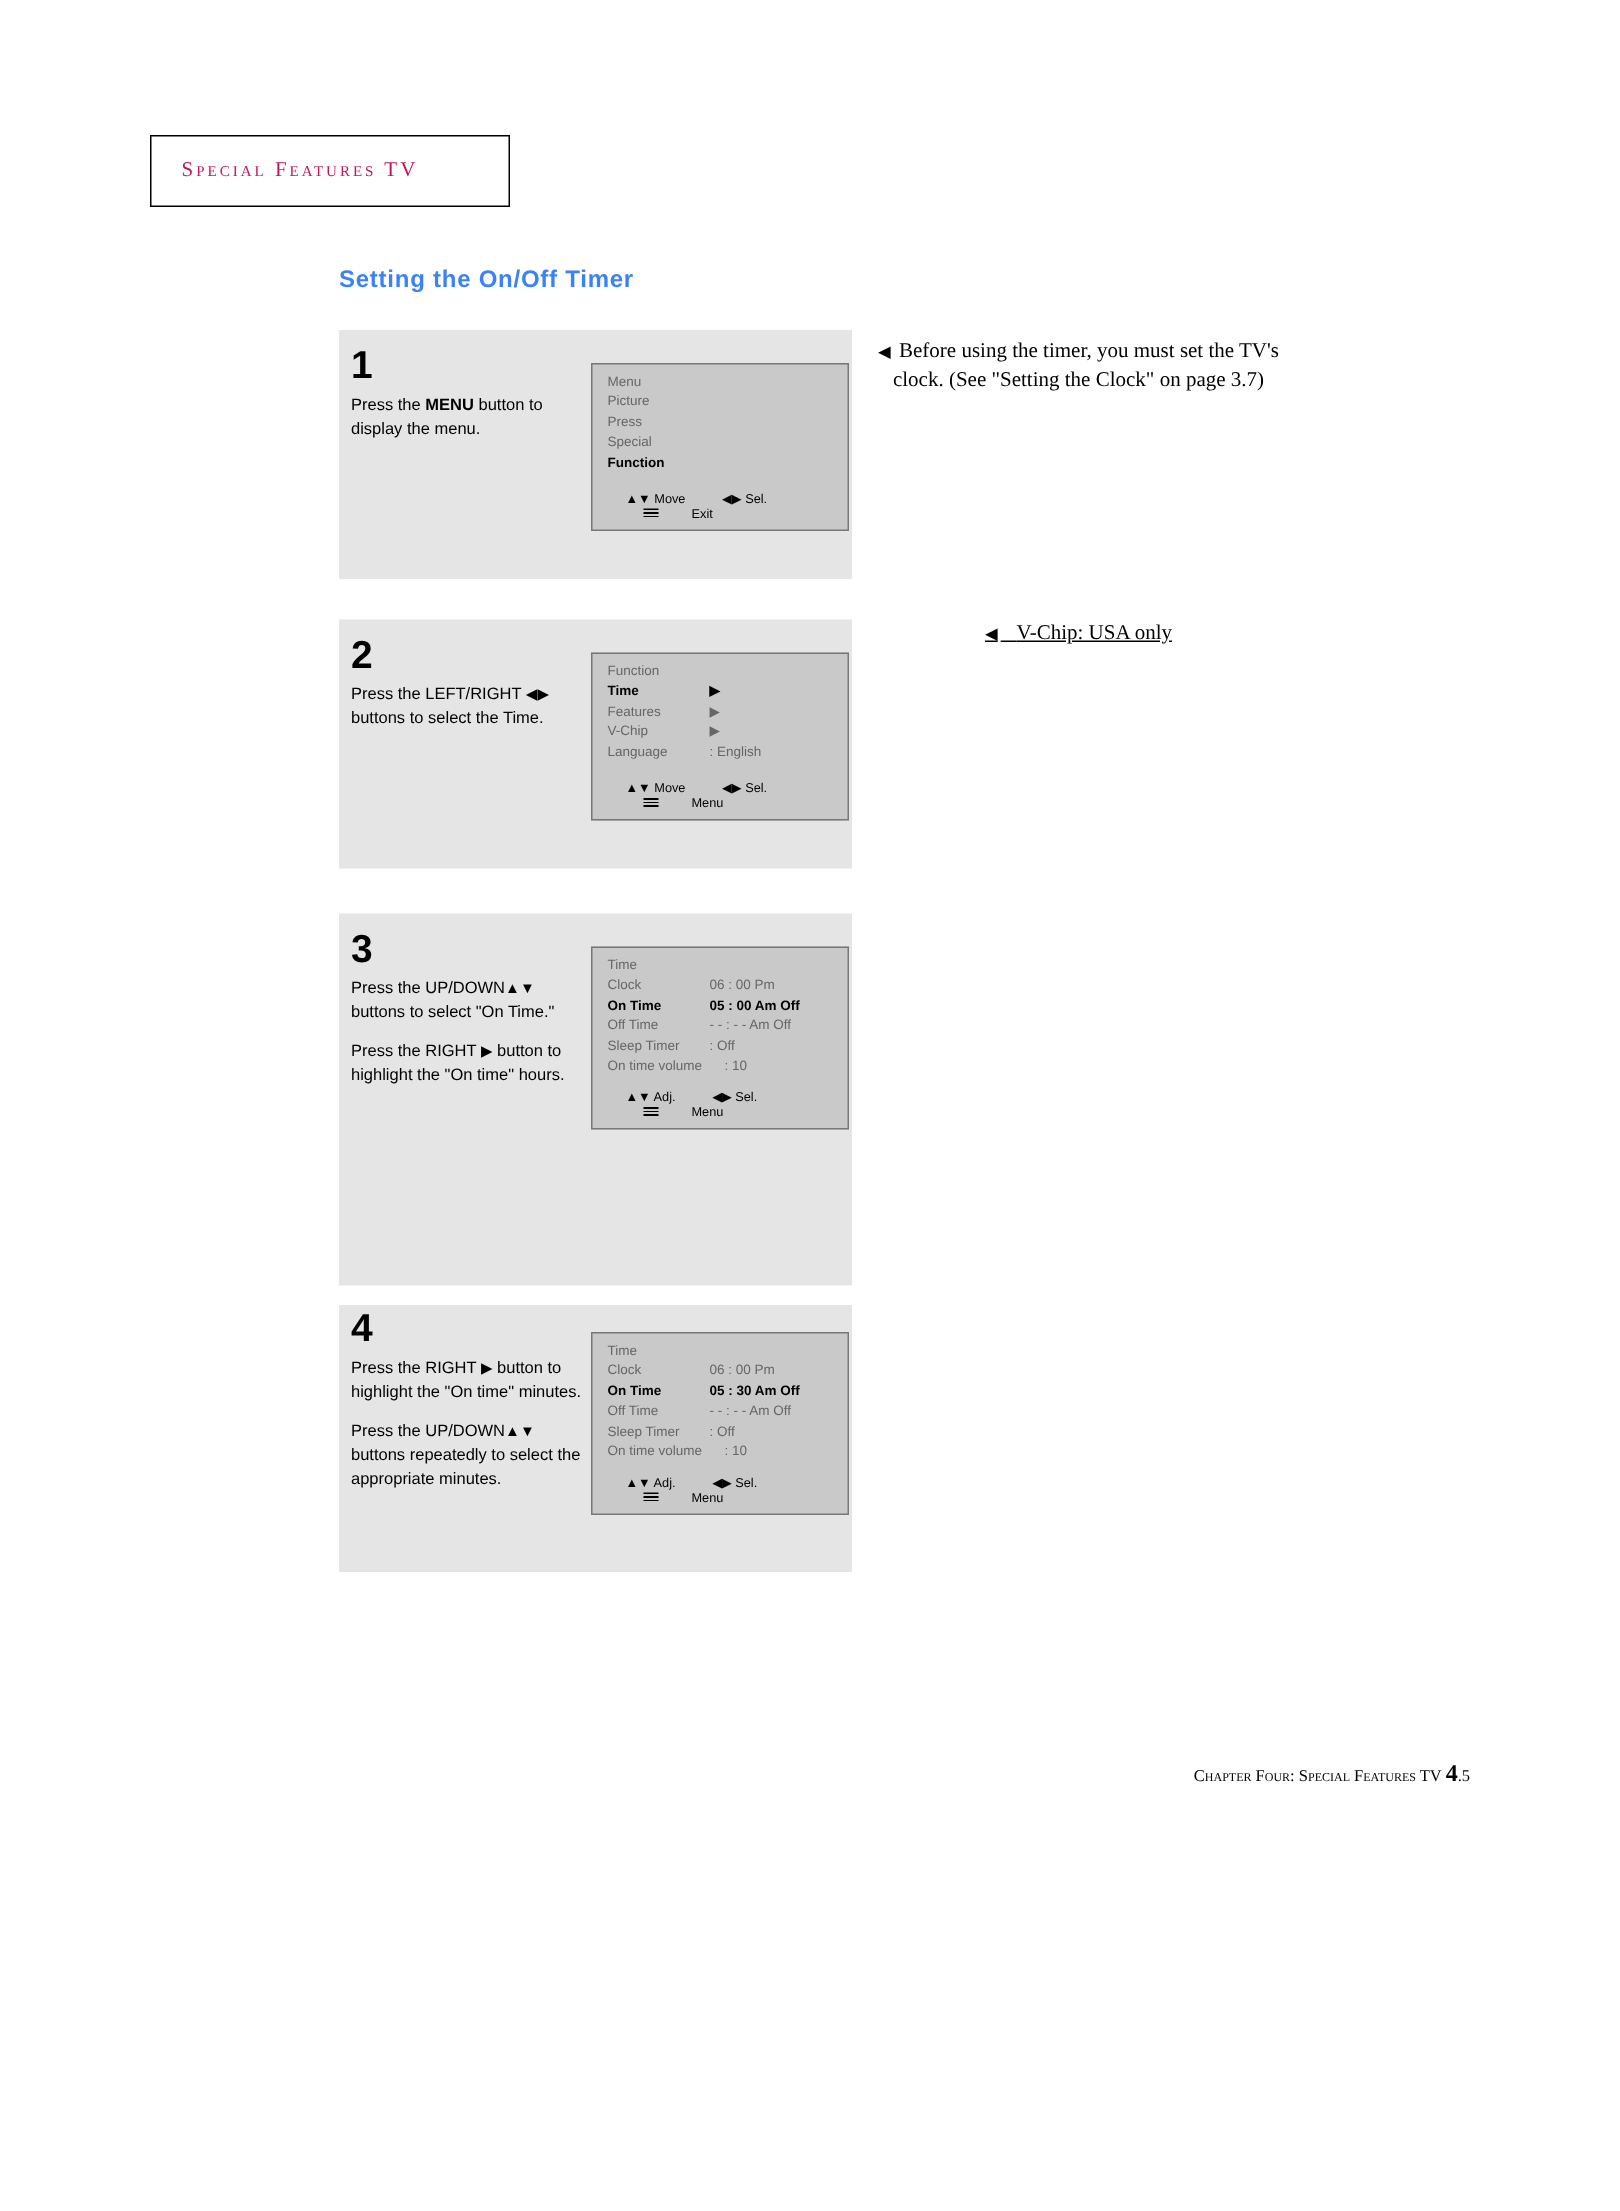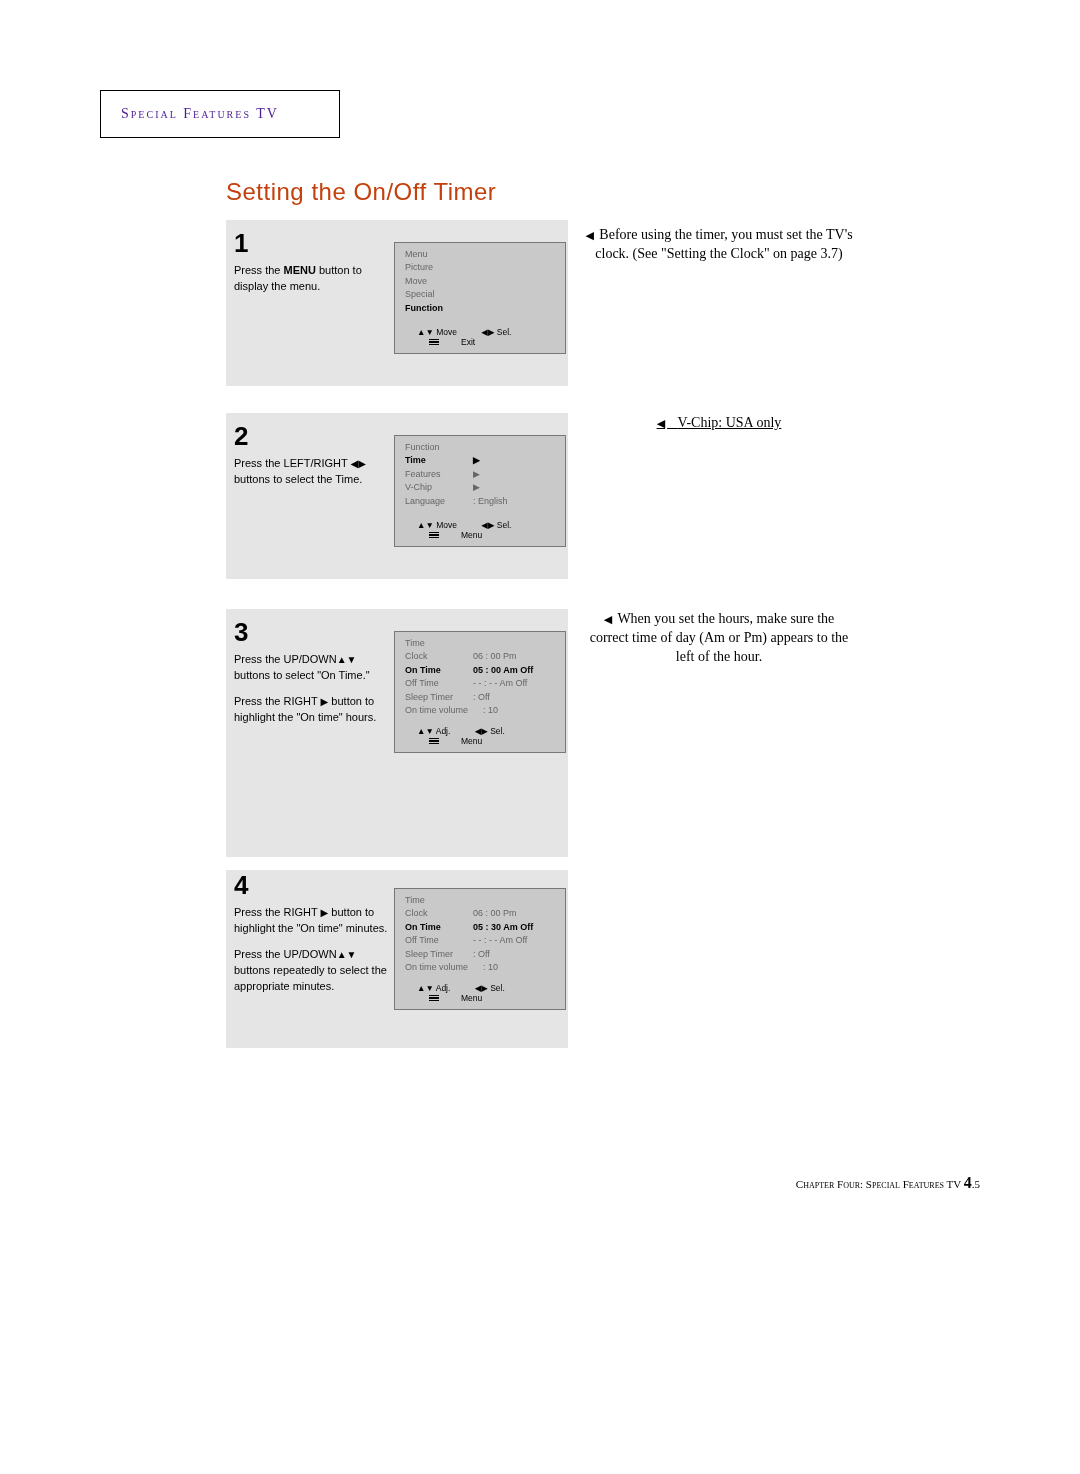--- a/index.html
+++ b/index.html
@@ -12,27 +12,27 @@
   .header-box {
     position: absolute; left: 100px; top: 90px;
     width: 240px; height: 48px;
     border: 1px solid #000;
     display: flex; align-items: center; padding-left: 20px;
   }
   .header-box .label {
     font-family: "Times New Roman", Times, serif;
     font-size: 14px; letter-spacing: 2px;
     font-variant: small-caps;
-    color: #4c1d95;
+    color: #be185d;
   }
 
   .title {
     position: absolute; left: 226px; top: 178px;
     font-family: Arial, Helvetica, sans-serif;
-    font-weight: 400; font-size: 24px; color: #c2410c;
+    font-weight: 700; font-size: 16px; color: #3b82f6;
     letter-spacing: 0.5px;
   }
   .step-left { position: absolute; left: 0; top: 0; width: 160px; }
   .step-left .num { font-family: Arial, Helvetica, sans-serif; font-weight: 900; font-size: 26px; }
   .step-left p { font-family: Arial, Helvetica, sans-serif; font-size: 11px; line-height: 1.45; margin-top: 4px; }
   .step-left .bold { font-weight: 700; }
 
   .gray-panel { position: absolute; left: 0; background: #e5e5e5; }
 
   .osd { position: absolute; left: 168px; top: 22px; width: 172px; }
@@ -86,21 +86,21 @@
 
   <div class="gray-panel" style="left:226px; top:220px; width:342px; height:166px;">
     <div class="step-left" style="left:8px; top:8px;">
       <div class="num">1</div>
       <p><span>Press the </span><span class="bold">MENU</span><span> button to display the menu.</span></p>
     </div>
     <div class="osd">
       <div class="osd-box">
         <div class="osd-title">Menu</div>
         <div class="osd-line">Picture</div>
-        <div class="osd-line">Move</div>
+        <div class="osd-line">Press</div>
         <div class="osd-line">Special</div>
         <div class="osd-line active">Function</div>
         <div class="osd-hint">
           <span>▲▼ Move</span>
           <span>◀▶ Sel.</span>
           <span><span class="menu-icon"></span><span>Exit</span></span>
         </div>
       </div>
     </div>
   </div>
@@ -170,21 +170,20 @@
             <span class="v">:      10</span>
           </div>
         <div class="osd-hint">
           <span>▲▼ Adj.</span>
           <span>◀▶ Sel.</span>
           <span><span class="menu-icon"></span><span>Menu</span></span>
         </div>
       </div>
     </div>
   </div>
-  <div class="note" style="top:610px;"><span class="arrow">◀</span> <span>When you set the hours, make sure the correct time of day (Am or Pm) appears to the left of the hour.</span></div>
 
   <div class="gray-panel" style="left:226px; top:870px; width:342px; height:178px;">
     <div class="step-left" style="left:8px; top:0px;">
       <div class="num">4</div>
       <p><span>Press the RIGHT </span><span class="sym">▶</span><span> button to highlight the "On time" minutes.</span></p>
       <p style="margin-top:10px;"><span>Press the UP/DOWN</span><span class="sym">▲▼</span><span> buttons repeatedly to select the appropriate minutes.</span></p>
     </div>
     <div class="osd" style="top:18px;">
       <div class="osd-box" style="height:122px;">
         <div class="osd-title">Time</div>

